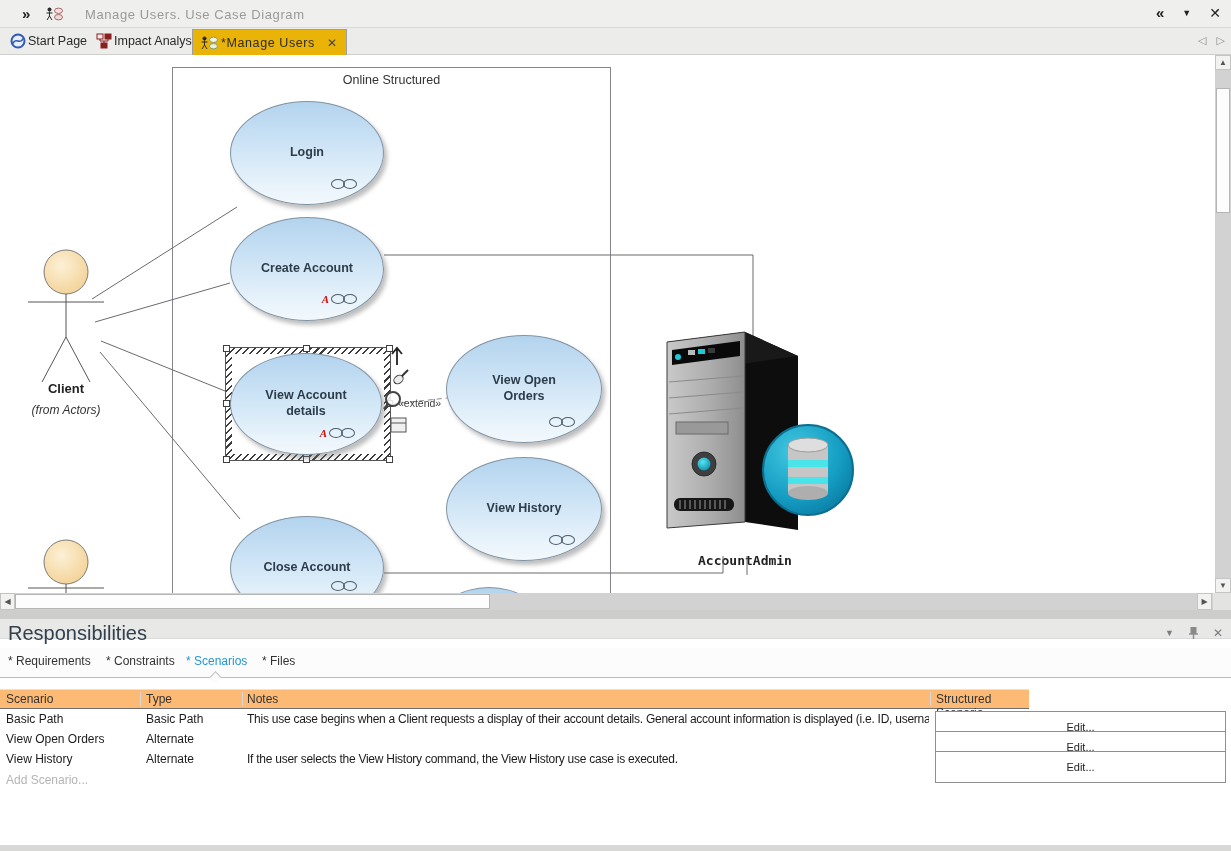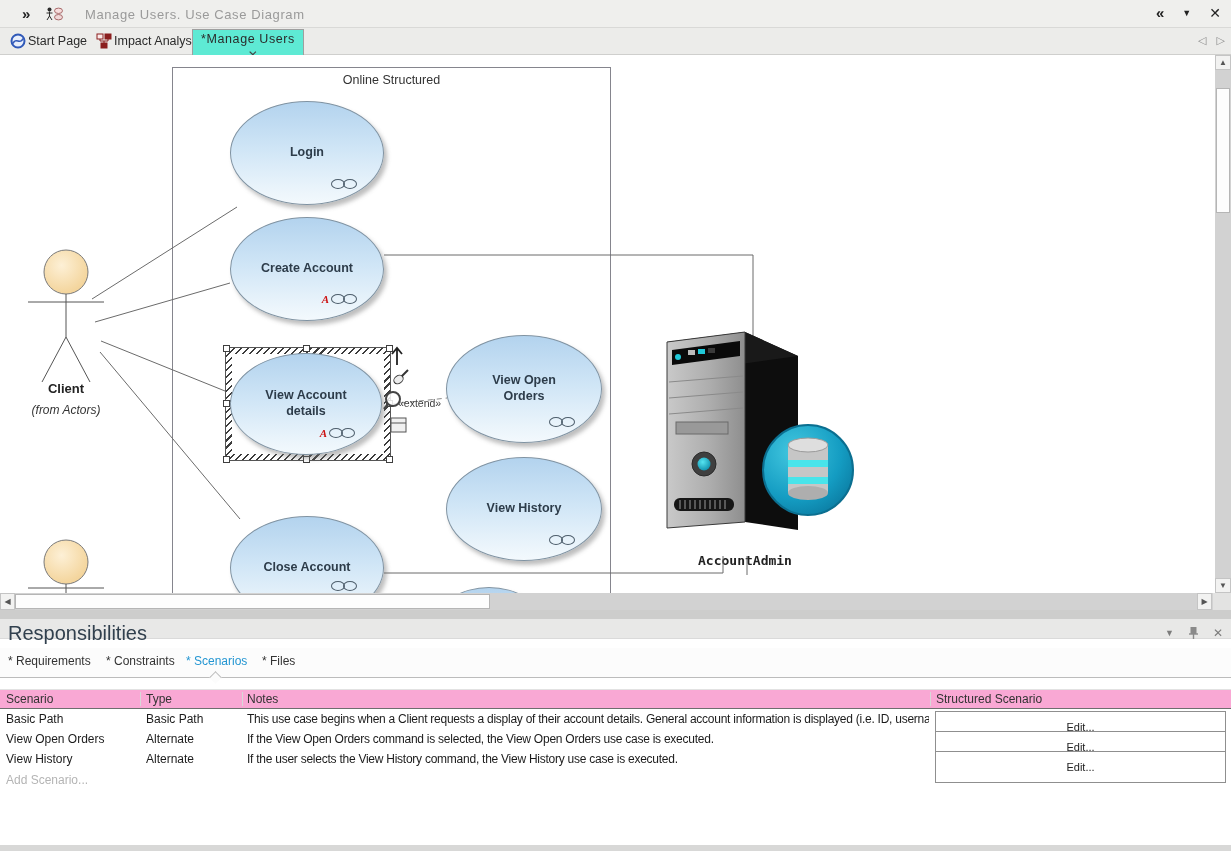--- a/index.html
+++ b/index.html
@@ -13,22 +13,22 @@
   .tb-collapse { left:22px; top:5px; font-size:15px; font-weight:bold; color:#222; cursor:pointer; }
   .tb-title { left:85px; top:7px; font-size:13px; color:#9a9a9a; letter-spacing:.6px; }
   .tb-right { right:10px; top:4px; display:flex; gap:18px; align-items:center; }
   .tb-ico { font-size:14px; color:#222; cursor:pointer; }
 
   
   .tabstrip { left:0; top:28px; width:1231px; height:27px; background:#ececea;
               border-bottom:1px solid #cfcfcd; }
   .dtab { position:absolute; top:0; height:26px; display:flex; align-items:center; gap:2px;
           font-size:12.5px; color:#2b2b2b; padding:0 8px; cursor:pointer; }
-  .dtab.active { background:#5eead4; border:1px solid #9f9f9f; border-bottom:none; height:27px;
-                 top:1px; letter-spacing:.6px;flex-direction:column; }
+  .dtab.active { background:#eab308; border:1px solid #9f9f9f; border-bottom:none; height:27px;
+                 top:1px; letter-spacing:.6px; }
   .dtab .x { margin-left:10px; font-size:12px; color:#444; }
   .tabnav { position:absolute; right:6px; top:6px; display:flex; gap:10px; color:#8a8a8a; font-size:11px; }
 
   
   .canvas { left:0; top:55px; width:1215px; height:538px; background:#fff; overflow:hidden; }
   .boundary { left:172px; top:12px; width:439px; height:600px; border:1px solid #85858d; }
   .boundary-label { width:100%; text-align:center; margin-top:5px; font-size:12.5px; color:#333; }
 
   .uc { position:absolute; border-radius:50%; border:1px solid #8093a2;
         background:linear-gradient(180deg,#b3d3ee 0%, #cfe5f6 45%, #eaf4fb 85%, #f3f9fd 100%);
@@ -71,21 +71,21 @@
   .ph-icons { right:8px; top:7px; display:flex; gap:14px; align-items:center; color:#7c7c7c; }
   .ph-ico { font-size:12px; color:#7c7c7c; cursor:pointer; }
 
   .panel-tabs { left:0; top:648px; width:1231px; height:29px; background:#fcfcfc;padding-left:32px; }
   .ptab { position:absolute; top:6px; font-size:12px; color:#333; cursor:pointer; }
   .ptab.active { color:#2496d2; }
   .tabs-line { left:0; top:677px; width:1231px; height:0; border-top:1px solid #bcbcbc; }
   .tabs-caret { left:211px; top:672.5px; width:9px; height:9px; background:#fcfcfc;
                 border-left:1px solid #bcbcbc; border-top:1px solid #bcbcbc; transform:rotate(45deg); }
 
-  .thead { left:0; top:689px; width:1231px; height:20px; background:#f9a8d4;
+  .thead { left:0; top:689px; width:1029px; height:20px; background:#fdba74;
            border-top:1px solid #e2e2e2; border-bottom:1px solid #6e6e6e;
            font-size:12px; color:#333; }
   .thead .sep { position:absolute; top:2px; bottom:2px; width:1px; background:#d8d8d8; }
   .hcell { position:absolute; top:2px; }
   .trow { left:0; top:0; width:1231px; height:20px; font-size:12px; color:#1b1b1b; }
   .tcell { position:absolute; top:3px; white-space:nowrap; }
   .cell-notes { left:247px; width:682px; overflow:hidden; letter-spacing:-.25px; }
   .edit-btn { position:absolute; left:935px; top:2px; width:291px; height:32px; background:#fff;
               border:1px solid #8f8f8f; font-size:11px; color:#222; text-align:center;
               line-height:13px; cursor:pointer; }
@@ -388,21 +388,20 @@
 
 <div class="abs trow" style="top:709px">
   <span class="tcell" style="left:6px">Basic Path</span>
   <span class="tcell" style="left:146px">Basic Path</span>
   <span class="tcell cell-notes">This use case begins when a Client requests a display of their account details. General account information is displayed (i.e. ID, username, ...</span>
   <button class="edit-btn">Edit...</button>
 </div>
 <div class="abs trow" style="top:729px">
   <span class="tcell" style="left:6px">View Open Orders</span>
   <span class="tcell" style="left:146px">Alternate</span>
-  <span class="tcell cell-notes">If the View Open Orders command is selected, the View Open Orders use case is executed.</span>
   <button class="edit-btn">Edit...</button>
 </div>
 <div class="abs trow" style="top:749px">
   <span class="tcell" style="left:6px">View History</span>
   <span class="tcell" style="left:146px">Alternate</span>
   <span class="tcell cell-notes">If the user selects the View History command, the View History use case is executed.</span>
   <button class="edit-btn">Edit...</button>
 </div>
 
 <div class="abs add-row">Add Scenario...</div>

